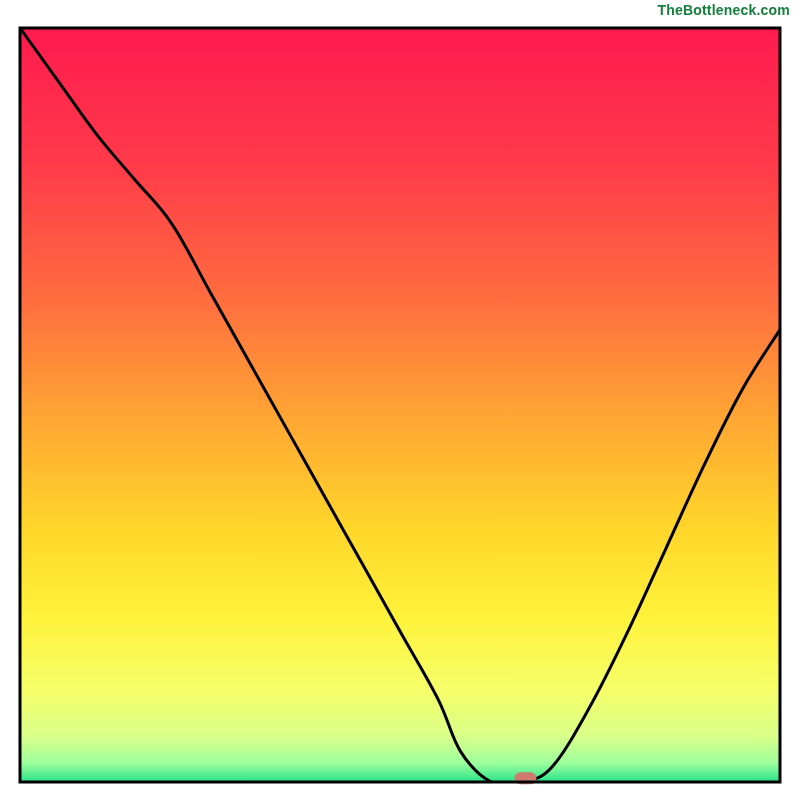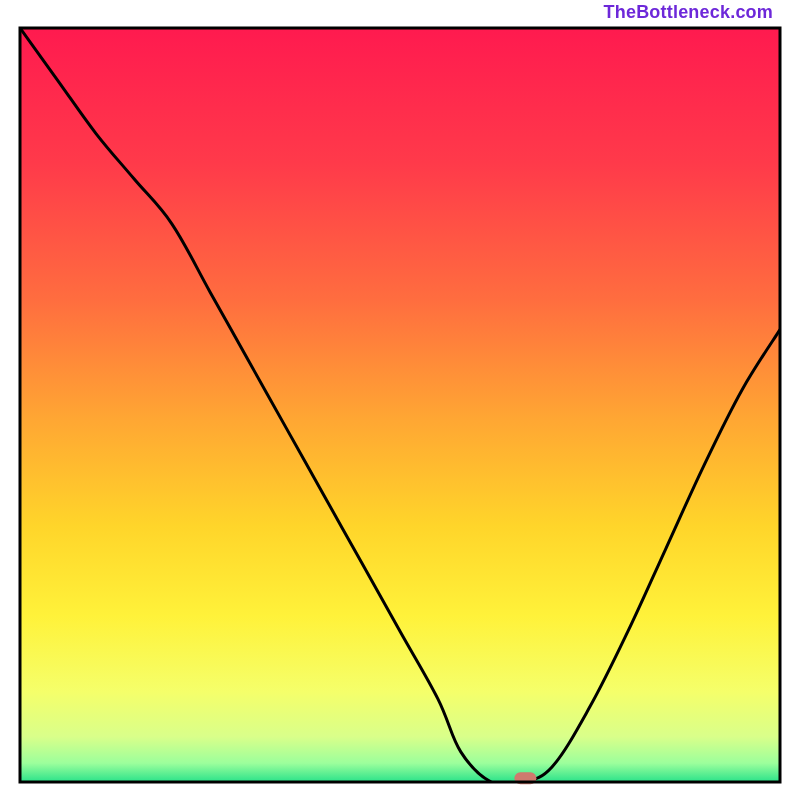--- a/index.html
+++ b/index.html
@@ -11,24 +11,24 @@
     font-family: Arial, Helvetica, sans-serif;
   }
   .wrap {
     position: relative;
     width: 800px;
     height: 800px;
   }
   .watermark {
     position: absolute;
     top: 2px;
-    right: 27px;
-    font-size: 18px;
+    right: 10px;
+    font-size: 14px;
     font-weight: 600;
-    color: #6d28d9;
+    color: #15803d;
     letter-spacing: 0.2px;
     z-index: 10;
   }
   svg {
     position: absolute;
     left: 0;
     top: 0;
   }
 </style>
 </head>

